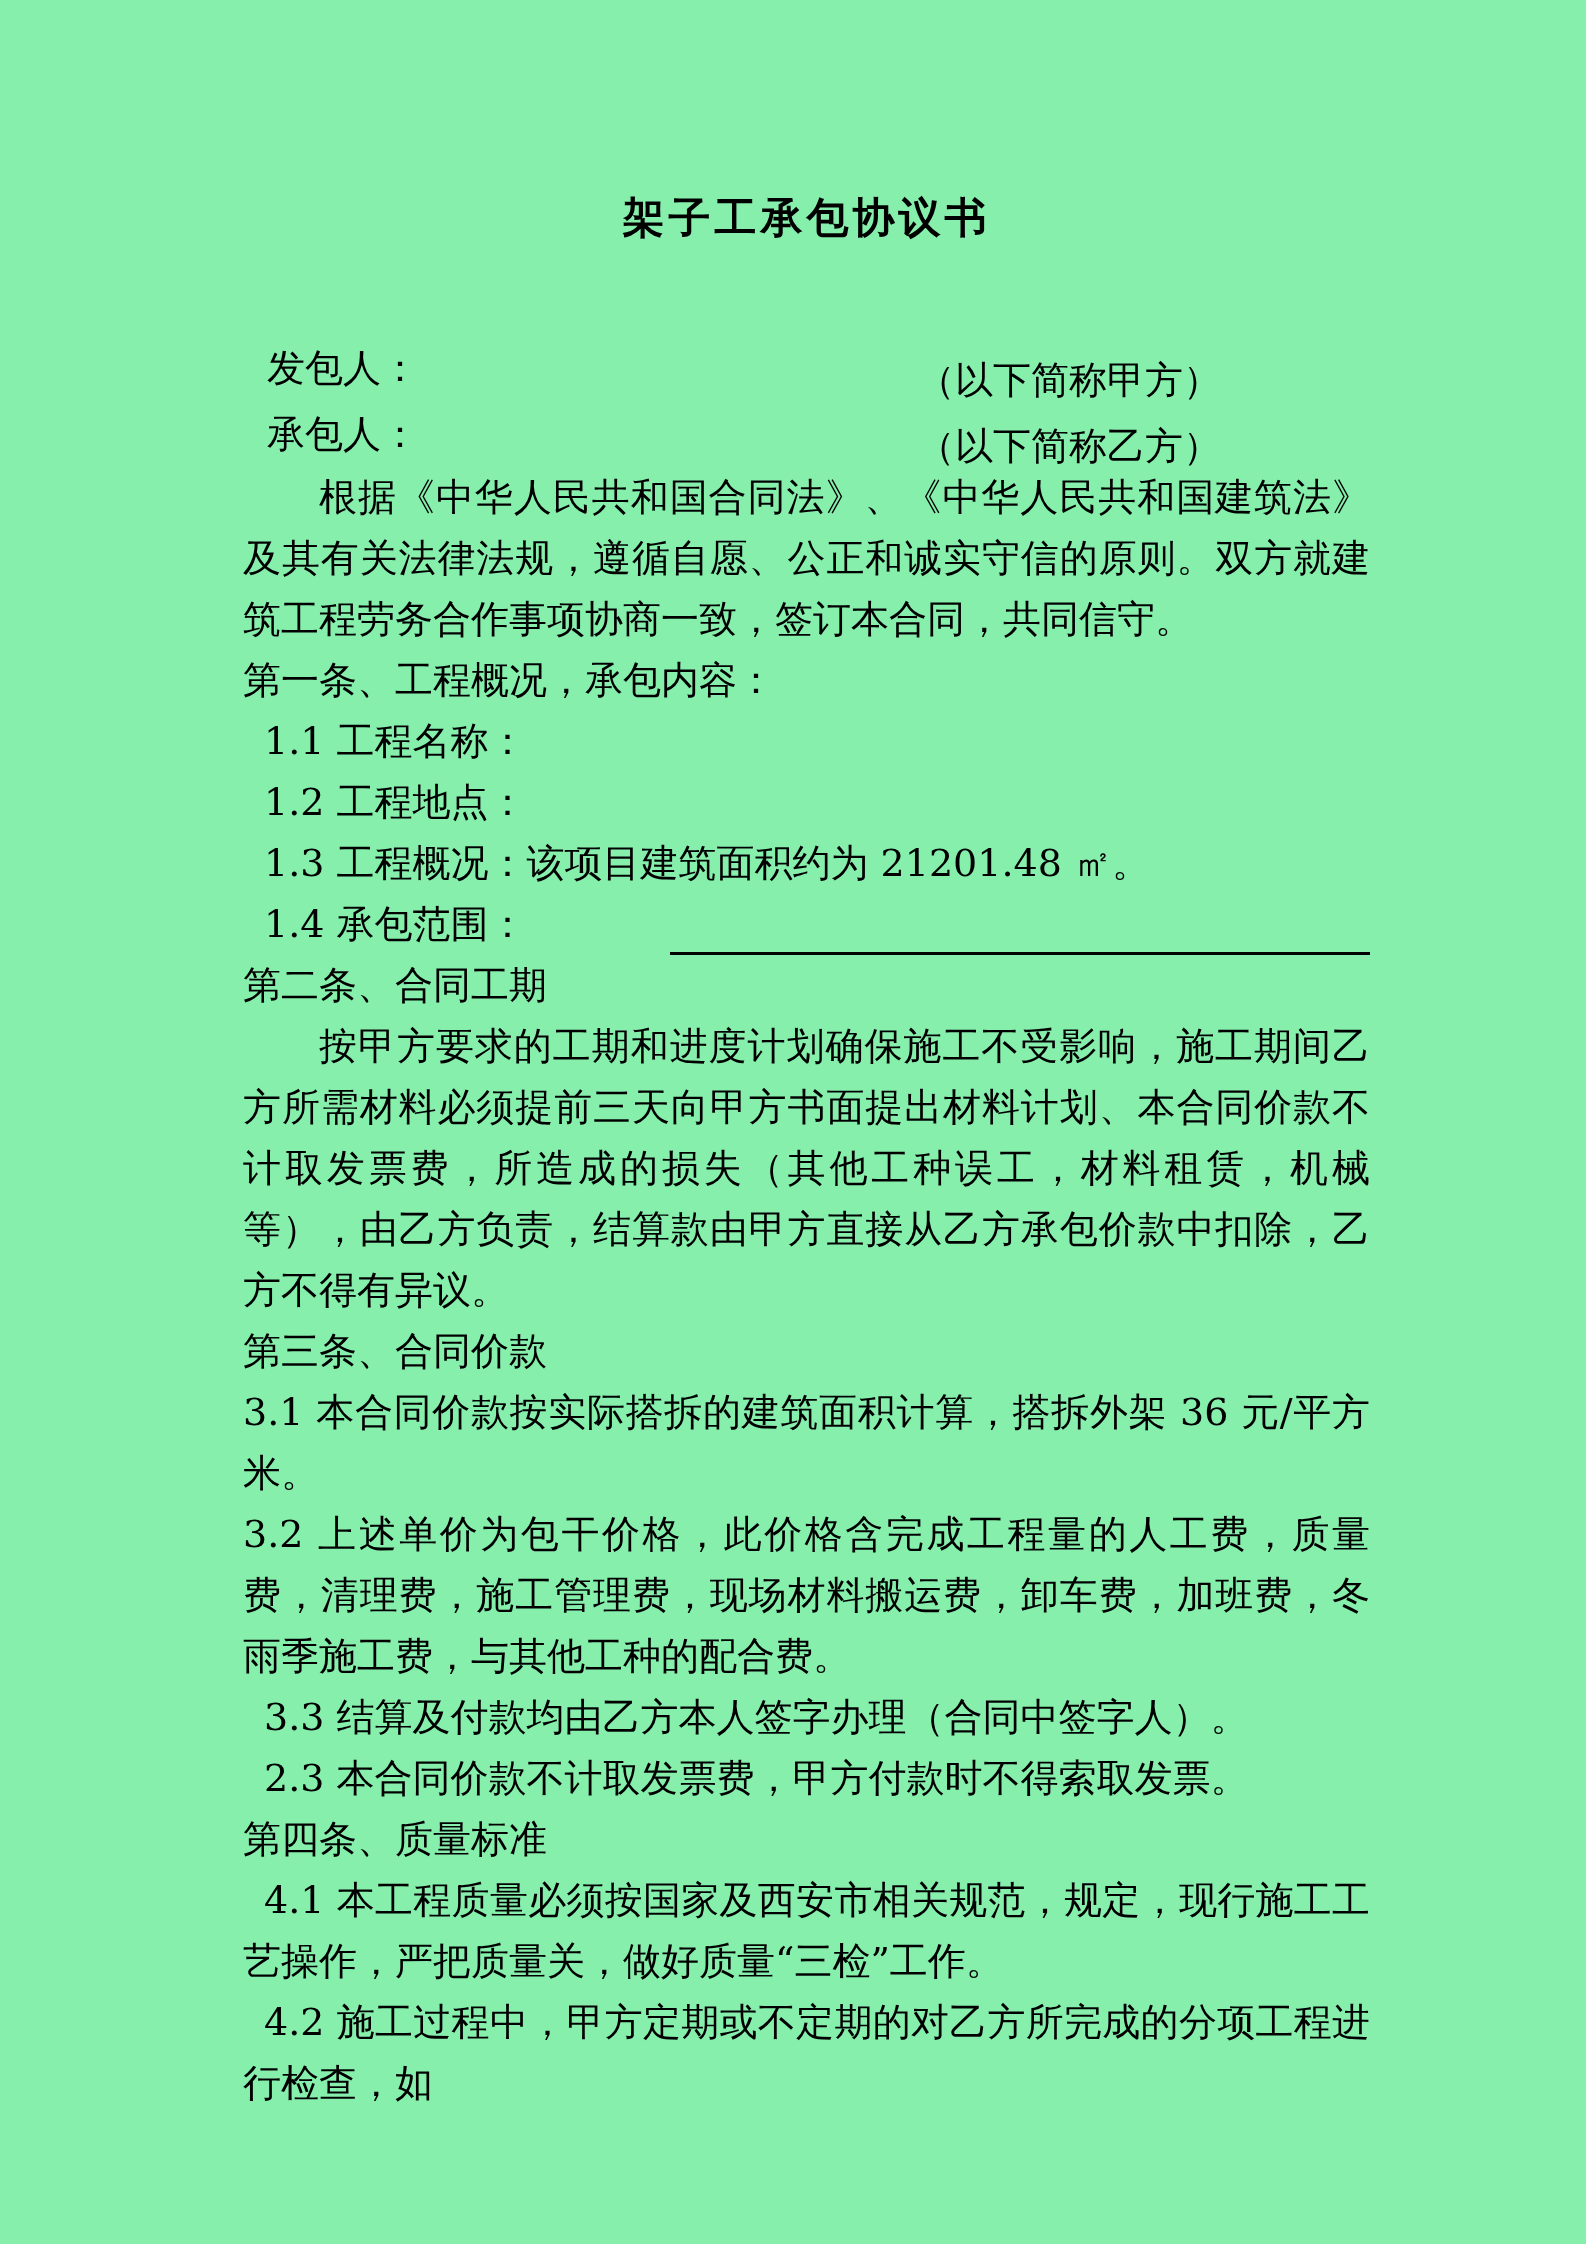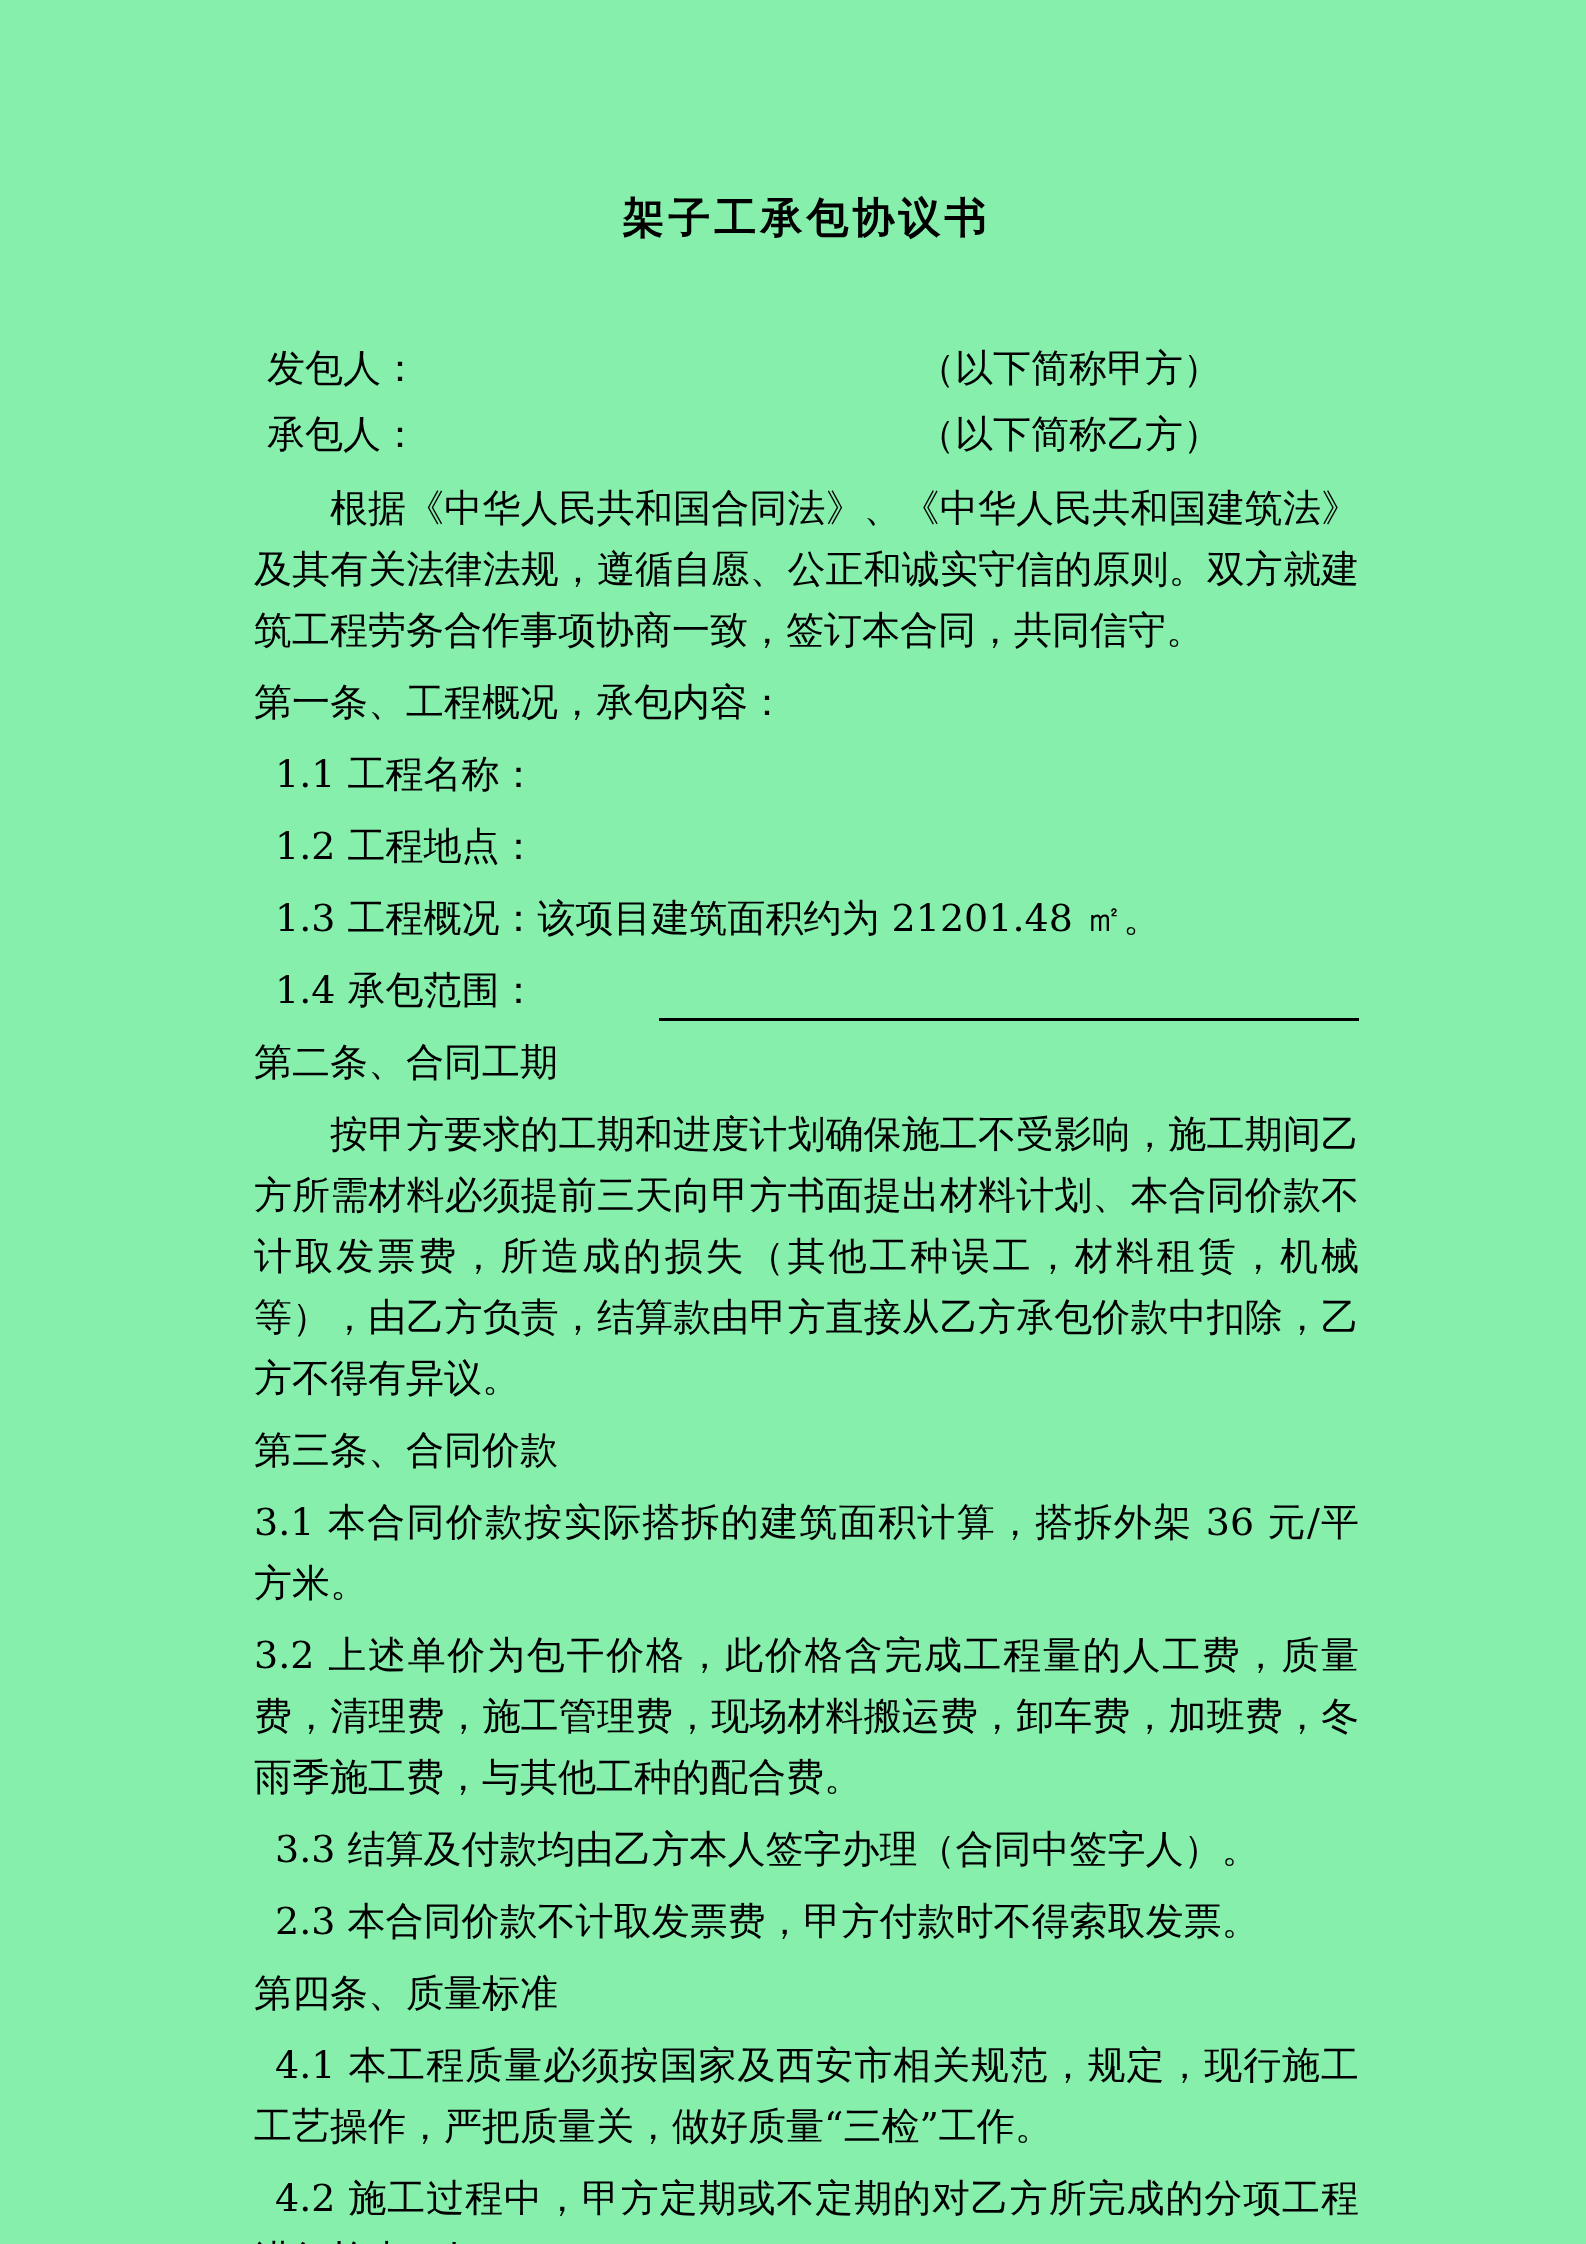--- a/index.html
+++ b/index.html
@@ -32,28 +32,28 @@
     margin-left: 24px;
   }
   .party-row {
     position: relative;
     line-height: 66px;
     height: 66px;
   }
   .party-alias {
     position: absolute;
     left: 650px;
-    top: 0;
+    top: 12px;
   }
   .body-text {
     font-size: 38px;
     line-height: 61px;
   }
   .body-text p {
-    margin: 11px;
+    margin: 0;
     text-align: justify;
   }
   .p-indent   { text-indent: 76px; }
   .indent-sm  { text-indent: 21px; }
   .blank-row {
     display: flex;
     align-items: flex-end;
     padding-left: 21px;
     text-align: left;
     justify-content: space-between;

